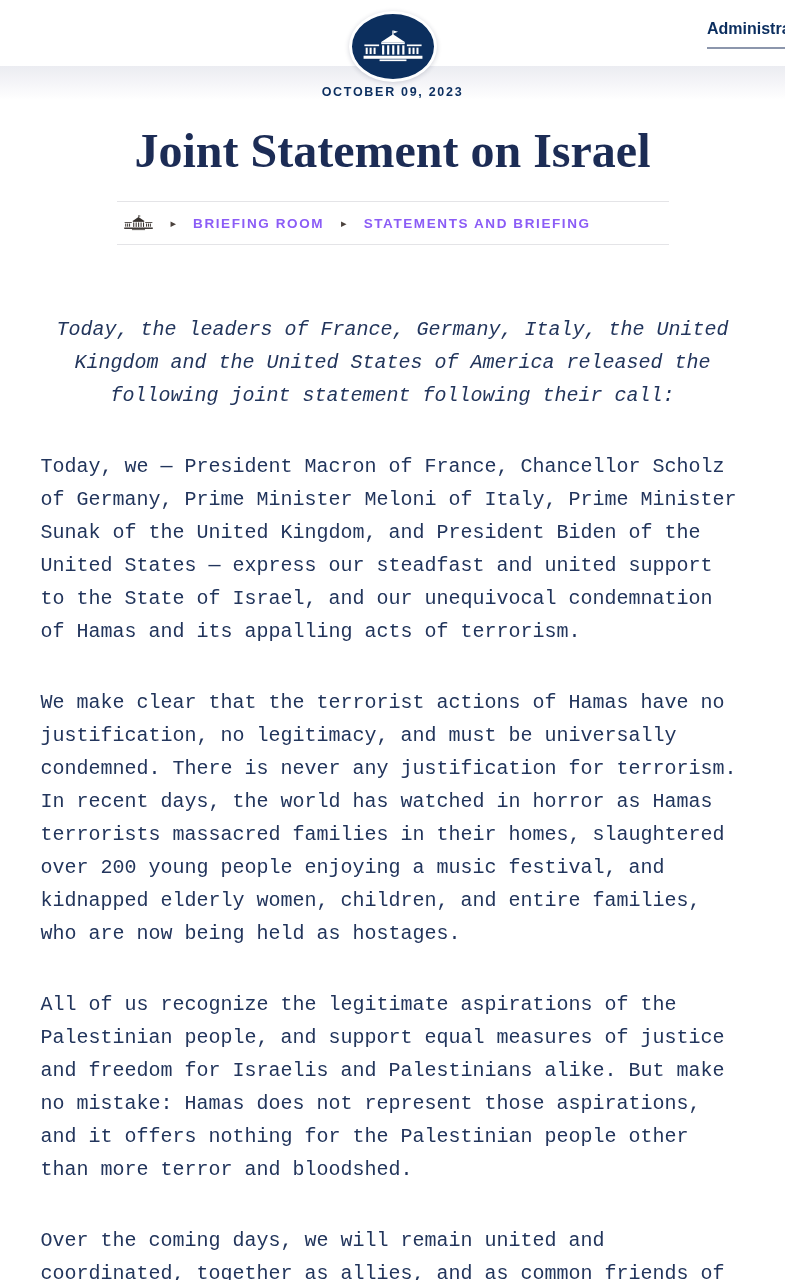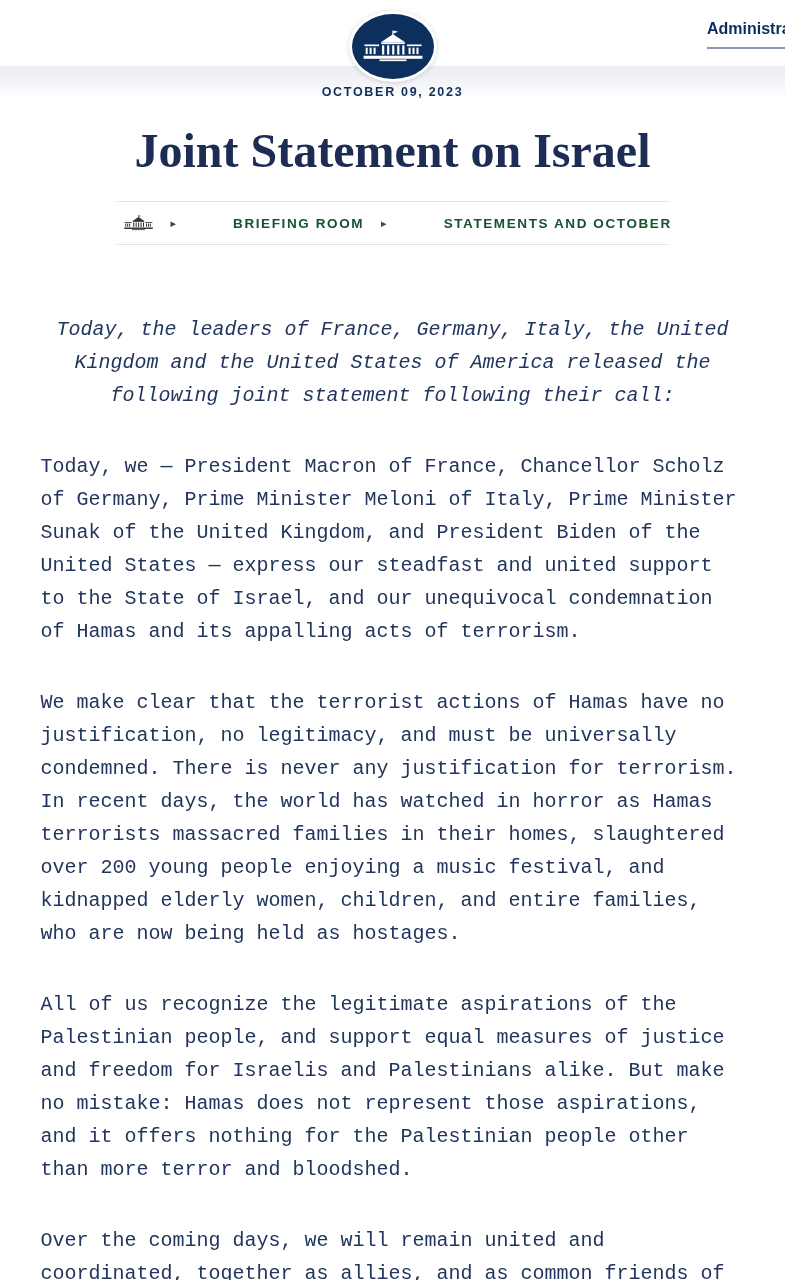--- a/index.html
+++ b/index.html
@@ -46,21 +46,21 @@
   .breadcrumb {
     width: 552px; margin: 22px auto 0 auto;
     border-top: 1px solid #e4e4e7; border-bottom: 1px solid #e4e4e7;
     padding: 12px 6px; display: flex; align-items: center; gap: 17px;
   }
   .crumb-home { display: flex; align-items: center; cursor: pointer; }
   .crumb-home svg { width: 31px; height: 18px; display: block; }
   .crumb-sep { font-size: 11px; color: #4a413c; line-height: 1; }
   .crumb-link {
     font-size: 13.5px; font-weight: 700; letter-spacing: 1.6px;
-    color: #14532d; text-decoration: none; cursor: pointer; white-space: nowrap; margin-left: 40px;
+    color: #8b5cf6; text-decoration: none; cursor: pointer; white-space: nowrap;
   }
 
   
   .article {
     width: 704px; margin: 68px auto 0 auto;
     font-family: Liberation Mono, monospace;
     font-size: 20px; line-height: 33px; color: #22355c;
   }
   .article p { margin-bottom: 38px; }
   .intro-para { font-style: italic; text-align: center; padding: 0 2px; }
@@ -134,21 +134,21 @@
       </svg>
     </span>
   </span>
 
   <span class="crumb-sep">▸</span>
 
   <a class="crumb-link">BRIEFING ROOM</a>
 
   <span class="crumb-sep">▸</span>
 
-  <a class="crumb-link">STATEMENTS AND OCTOBER</a>
+  <a class="crumb-link">STATEMENTS AND BRIEFING</a>
 </nav>
 
 <article class="article">
   <p class="intro-para">Today, the leaders of France, Germany, Italy, the United Kingdom and the United States of America released the following joint statement following their call:</p>
 
   <p>Today, we — President Macron of France, Chancellor Scholz of Germany, Prime Minister Meloni of Italy, Prime Minister Sunak of the United Kingdom, and President Biden of the United States — express our steadfast and united support to the State of Israel, and our unequivocal condemnation of Hamas and its appalling acts of terrorism.</p>
   <p>We make clear that the terrorist actions of Hamas have no justification, no legitimacy, and must be universally condemned. There is never any justification for terrorism.  In recent days, the world has watched in horror as Hamas terrorists massacred families in their homes, slaughtered over 200 young people enjoying a music festival, and kidnapped elderly women, children, and entire families, who are now being held as hostages.</p>
   <p>All of us recognize the legitimate aspirations of the Palestinian people, and support equal measures of justice and freedom for Israelis and Palestinians alike. But make no mistake: Hamas does not represent those aspirations, and it offers nothing for the Palestinian people other than more terror and bloodshed.</p>
   <p>Over the coming days, we will remain united and coordinated, together as allies, and as common friends of Israel, to ensure Israel is able to defend itself, and to ultimately set the conditions for a peaceful and integrated Middle East region.</p>
 </article>

